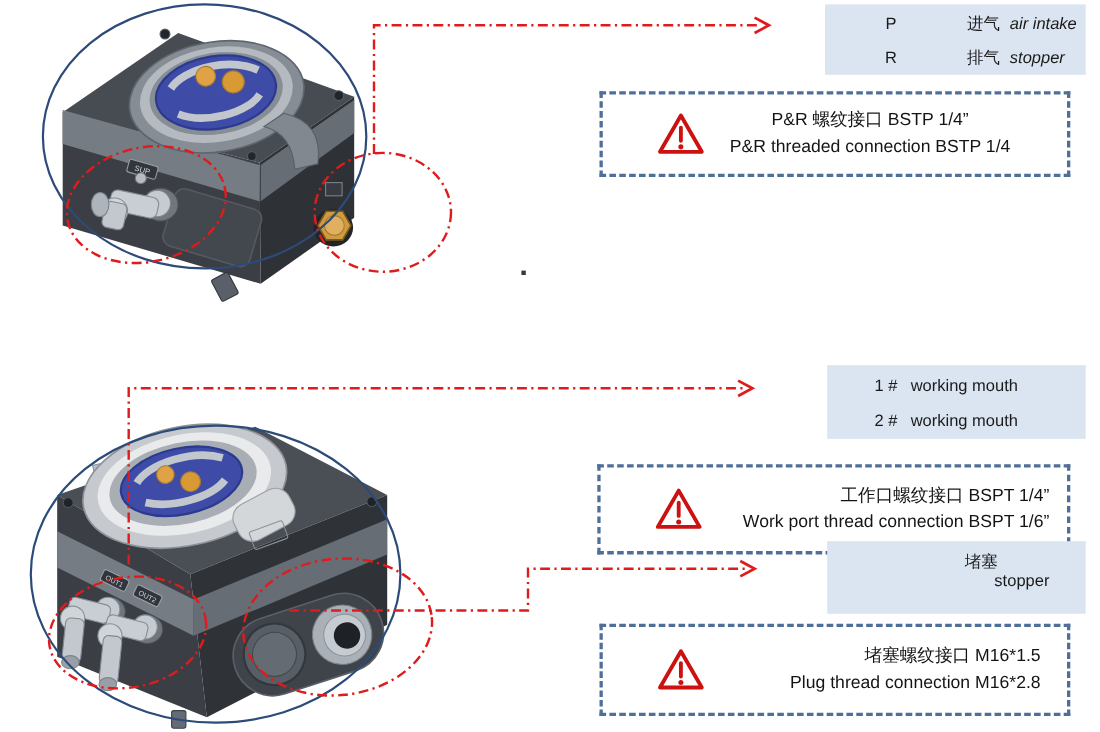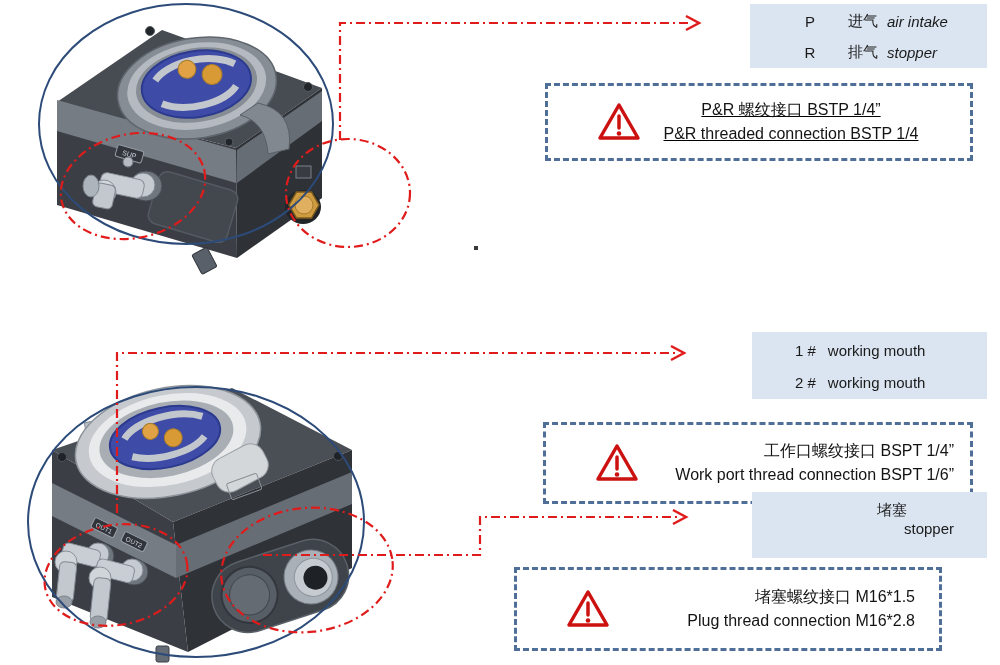--- a/index.html
+++ b/index.html
@@ -9,36 +9,36 @@
   }
   .illustration{position:absolute;left:0;top:0;z-index:1;}
   
   .graybox{
     position:absolute;background:#dbe5f1;color:#1a1a1a;
     font-size:15px;z-index:2;
   }
   .graybox .row{display:flex;align-items:center;height:31px;}
   #port-table{left:750px;top:4px;width:237px;height:62px;padding-top:2px;}
   #port-table .code{width:26px;text-align:center;margin-left:47px;}
-  #port-table .zh{margin-left:25px;}
+  #port-table .zh{margin-left:56px;}
   #port-table .en{margin-left:9px;font-style:italic;}
   #working-table{left:752px;top:332px;width:235px;height:65px;padding-top:2px;}
   #working-table .row{height:32px;padding-left:43px;}
   #working-table .num{margin-right:12px;}
   #stopper-table{left:752px;top:492px;width:235px;height:66px;}
   #stopper-table .row{padding:9px 0 0 45px;height:auto;flex-direction:column;}
   #stopper-table .en{margin-left:74px;}
   
   .dashbox{
     position:absolute;border:3px dashed #4f6f99;display:flex;align-items:center;
     z-index:2;background:transparent;box-sizing:border-box;
   }
-  #warn-pr{left:545px;top:83px;width:428px;height:78px;text-decoration:underline;}
+  #warn-pr{left:545px;top:83px;width:428px;height:78px;}
   #warn-work{left:543px;top:422px;width:430px;height:82px;}
-  #warn-plug{left:514px;top:567px;width:428px;height:84px;}
+  #warn-plug{left:545px;top:567px;width:428px;height:84px;}
   .tri{margin-left:48px;flex:0 0 auto;}
   .wtext{flex:1;color:#141414;font-size:16px;line-height:24px;}
   #warn-pr .wtext{text-align:center;padding-right:30px;}
   #warn-work .wtext{text-align:right;padding-right:16px;}
   #warn-plug .wtext{text-align:right;padding-right:24px;}
   .speck{position:absolute;left:474px;top:246px;width:4px;height:4px;background:#3a3a3a;z-index:2;}
 </style>
 </head>
 <body>
 

